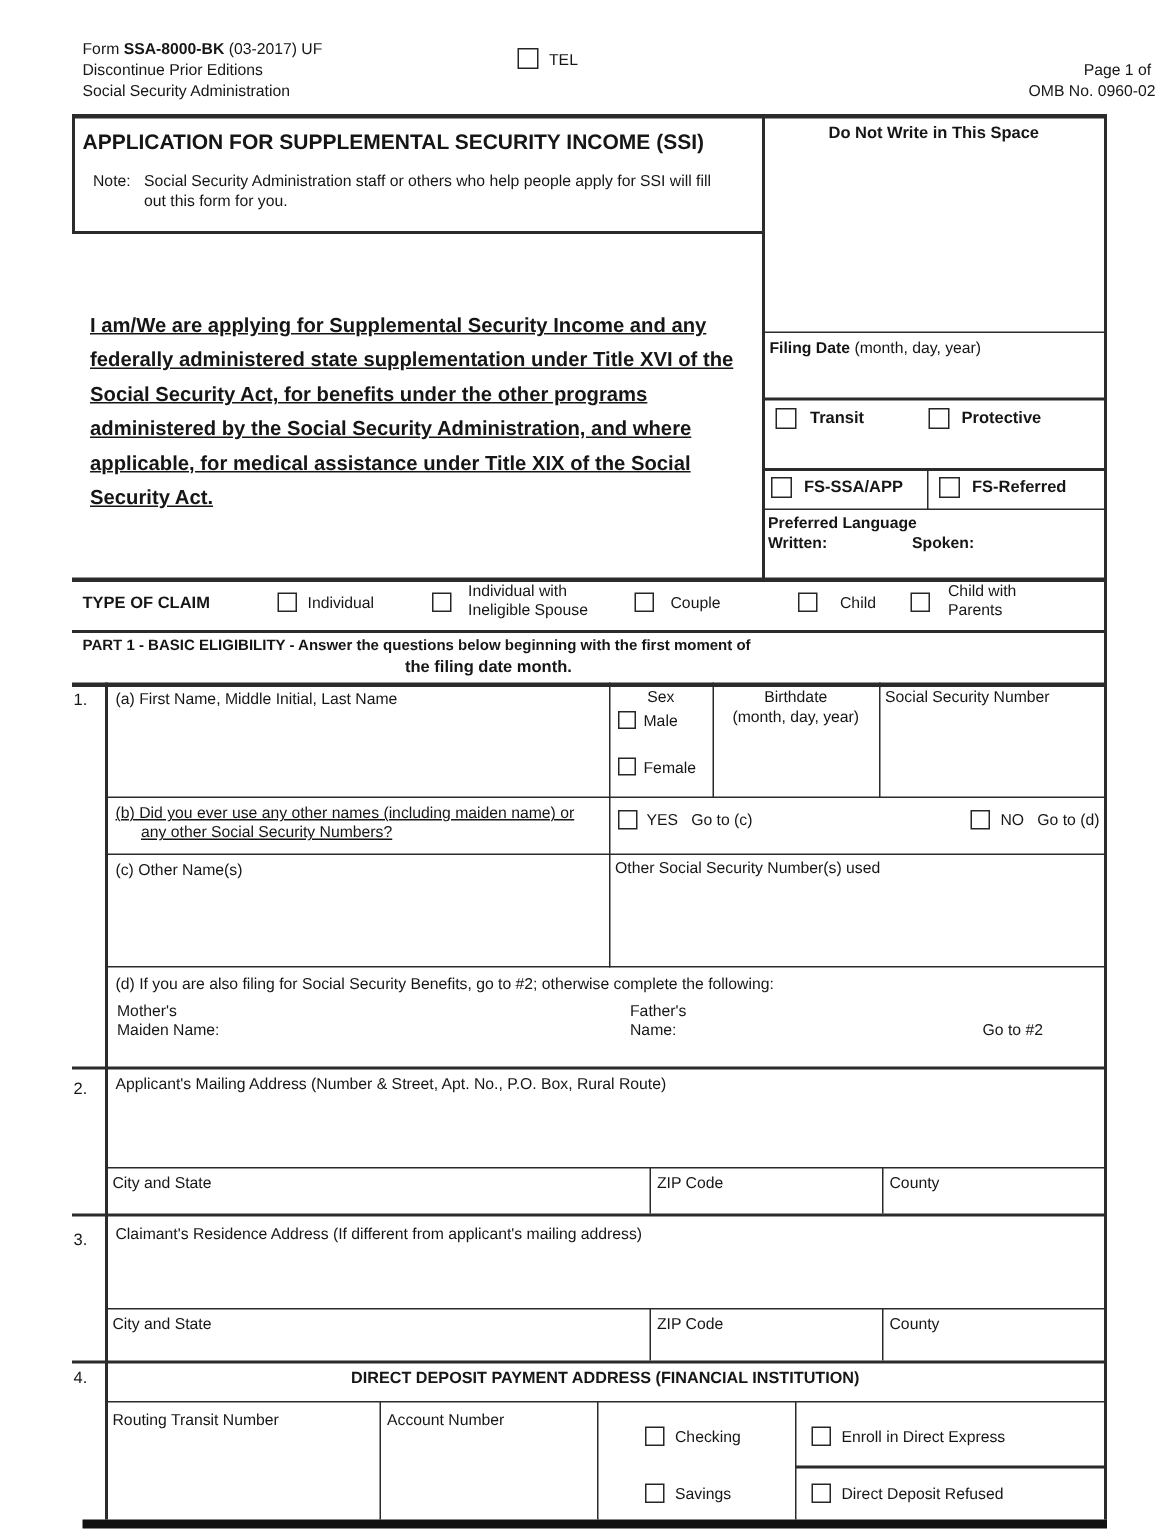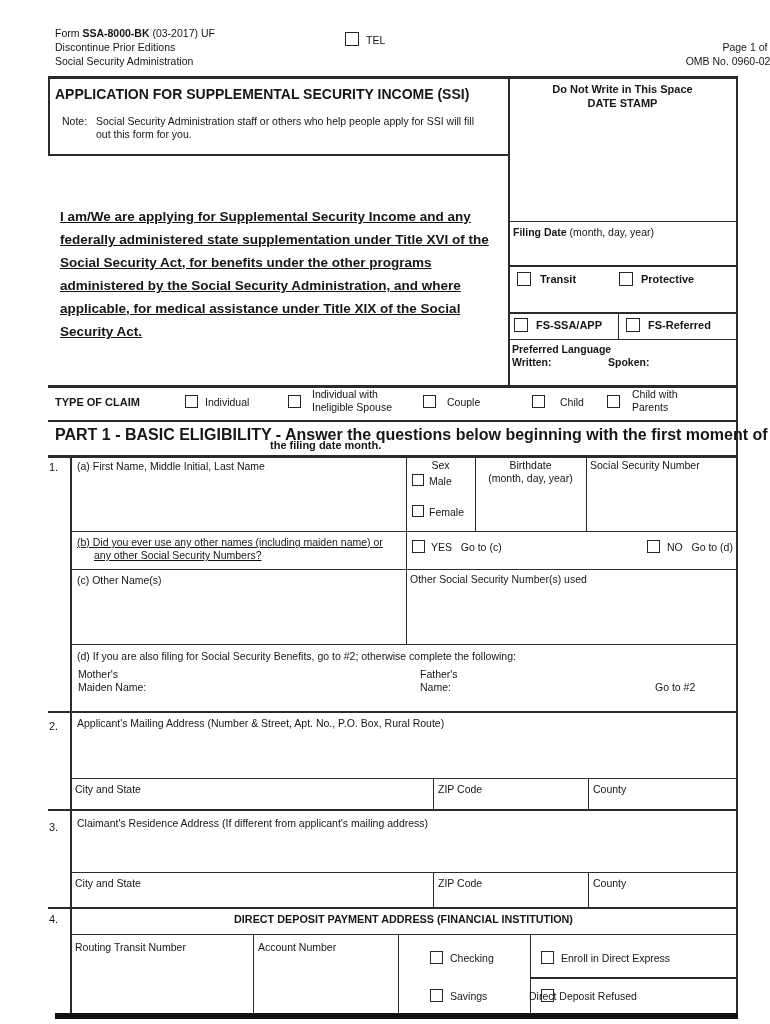--- a/index.html
+++ b/index.html
@@ -39,21 +39,20 @@
 
   <div class="t b s14" style="left:55px;top:86px;">APPLICATION FOR SUPPLEMENTAL SECURITY INCOME (SSI)</div>
   <div class="t wrap" style="left:62px;top:115px;width:425px;">
     <span style="position:absolute;left:0;top:0;">Note:</span>
     <span style="display:inline-block;padding-left:34px;">Social Security Administration staff or others who help people apply for SSI will fill out this form for you.</span>
   </div>
 
   <div class="t wrap para" style="left:60px;top:205px;width:455px;">I am/We are applying for Supplemental Security Income and any federally administered state supplementation under Title XVI of the Social Security Act, for benefits under the other programs administered by the Social Security Administration, and where applicable, for medical assistance under Title XIX of the Social Security Act.</div>
 
   <div class="t b s11 ctr" style="left:508px;top:83px;width:229px;">Do Not Write in This Space</div>
-  <div class="t b s11 ctr" style="left:508px;top:97px;width:229px;">DATE STAMP</div>
   <div class="hl" style="left:508px;top:221px;width:229px;height:1px;"></div>
   <div class="t" style="left:513px;top:226px;"><span class="b">Filing Date</span><span> (month, day, year)</span></div>
   <div class="hl" style="left:508px;top:265px;width:229px;height:1.5px;"></div>
 
   <div class="cb big" style="left:517px;top:272px;"></div>
   <div class="t b s11" style="left:540px;top:273px;">Transit</div>
   <div class="cb big" style="left:619px;top:272px;"></div>
   <div class="t b s11" style="left:641px;top:273px;">Protective</div>
   <div class="hl" style="left:508px;top:312px;width:229px;height:1.5px;"></div>
 
@@ -75,21 +74,21 @@
   <div class="cb" style="left:288px;top:395px;"></div>
   <div class="t" style="left:312px;top:388px;line-height:13px;"><span>Individual with</span><br><span>Ineligible Spouse</span></div>
   <div class="cb" style="left:423px;top:395px;"></div>
   <div class="t" style="left:447px;top:396px;">Couple</div>
   <div class="cb" style="left:532px;top:395px;"></div>
   <div class="t" style="left:560px;top:396px;">Child</div>
   <div class="cb" style="left:607px;top:395px;"></div>
   <div class="t" style="left:632px;top:388px;line-height:13px;"><span>Child with</span><br><span>Parents</span></div>
   <div class="hl" style="left:48px;top:420px;width:690px;height:1.5px;"></div>
 
-  <div class="t b" style="left:55px;top:425px;font-size:16px;">PART 1 - BASIC ELIGIBILITY - Answer the questions below beginning with the first moment of</div>
+  <div class="t b" style="left:55px;top:425px;font-size:10px;">PART 1 - BASIC ELIGIBILITY - Answer the questions below beginning with the first moment of</div>
   <div class="t b" style="left:270px;top:439px;font-size:11px;">the filing date month.</div>
   <div class="hl" style="left:48px;top:455px;width:690px;height:2.5px;"></div>
 
   <div class="vl" style="left:70px;top:455px;width:1.5px;height:558px;"></div>
   <div class="t s11" style="left:49px;top:461px;">1.</div>
   <div class="t" style="left:77px;top:460px;">(a) First Name, Middle Initial, Last Name</div>
   <div class="vl" style="left:406px;top:455px;width:1px;height:190px;"></div>
   <div class="vl" style="left:475px;top:455px;width:1px;height:77px;"></div>
   <div class="vl" style="left:586px;top:455px;width:1px;height:77px;"></div>
   <div class="t ctr" style="left:406px;top:459px;width:69px;">Sex</div>
@@ -148,16 +147,16 @@
   <div class="t" style="left:75px;top:941px;">Routing Transit Number</div>
   <div class="t" style="left:258px;top:941px;">Account Number</div>
   <div class="cb" style="left:430px;top:951px;"></div>
   <div class="t" style="left:450px;top:952px;">Checking</div>
   <div class="cb" style="left:430px;top:989px;"></div>
   <div class="t" style="left:450px;top:990px;">Savings</div>
   <div class="cb" style="left:541px;top:951px;"></div>
   <div class="t" style="left:561px;top:952px;">Enroll in Direct Express</div>
   <div class="hl" style="left:530px;top:977px;width:207px;height:1.5px;"></div>
   <div class="cb" style="left:541px;top:989px;"></div>
-  <div class="t" style="left:529px;top:990px;">Direct Deposit Refused</div>
+  <div class="t" style="left:561px;top:990px;">Direct Deposit Refused</div>
 
   <div class="hl" style="left:55px;top:1013px;width:683px;height:6px;background:#111;"></div>
 </div>
 
 </body></html>

